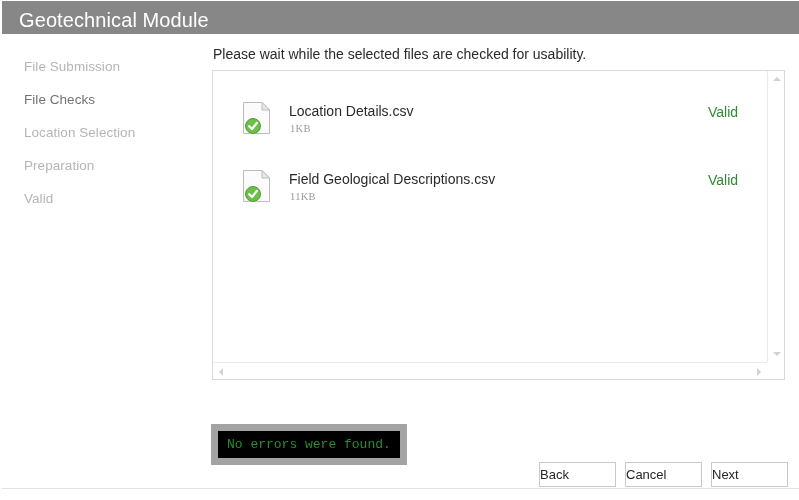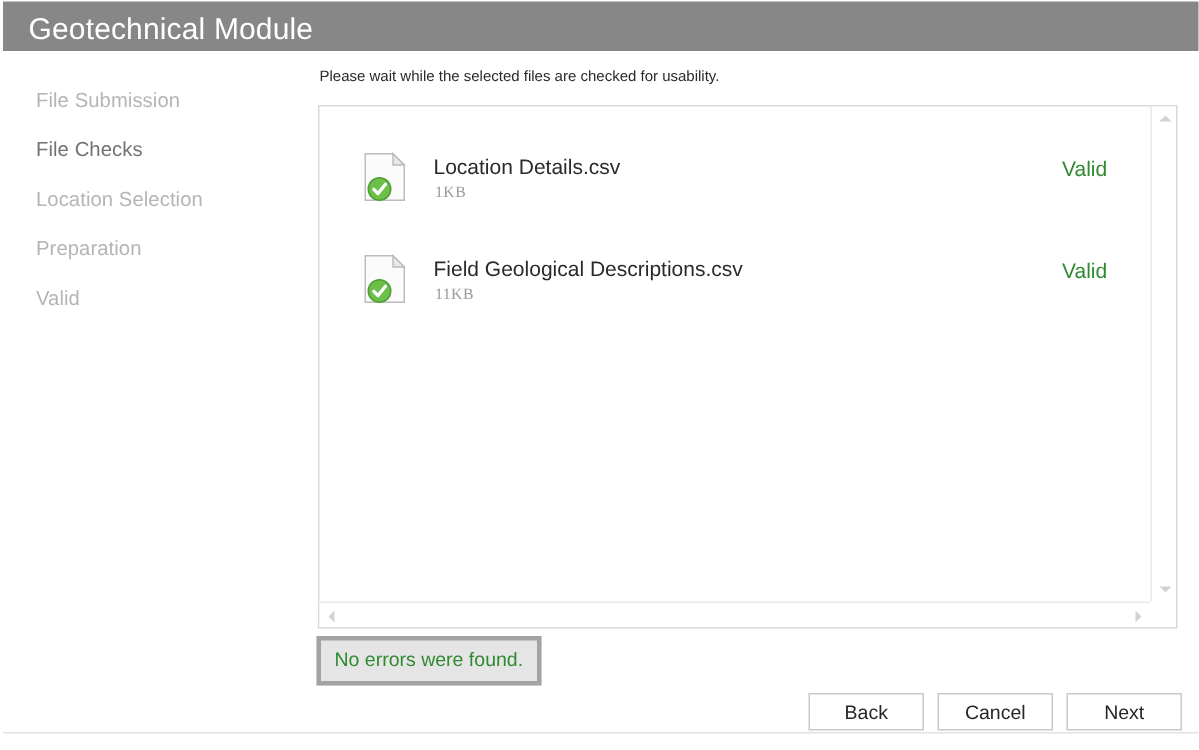--- a/index.html
+++ b/index.html
@@ -77,32 +77,32 @@
     position: absolute;
     left: 200px;
     top: 33px;
     width: 599px;
     height: 467px;
   }
   .instruction {
     position: absolute;
     left: 11px;
     top: 12px;
-    font-size: 10px;
+    font-size: 14px;
     color: #2a2a2a;
     white-space: nowrap;
   }
 
   
   .list-panel {
     position: absolute;
     left: 10px;
     top: 36px;
     width: 573px;
-    height: 349px;
+    height: 310px;
     border: 1px solid #d9d9d9;
     background: #ffffff;
     box-sizing: border-box;
   }
   .list-inner {
     position: absolute;
     left: 0;
     top: 0;
     right: 17px;
     bottom: 17px;
@@ -214,23 +214,24 @@
     border-bottom: 4px solid transparent;
     border-left: 4px solid #d2d2d2;
   }
 
   
   .annotation {
     position: absolute;
     left: 9px;
     top: 390px;
     padding: 4px 9px 5px 9px;
-    border: 3px solid #a3a3a3;
-    background: #e5e5e5;
-    box-sizing: border-box;
+    border: 7px solid #a3a3a3;
+    background: #000000;
+    box-sizing: border-box;
+    font-family: Liberation Mono, monospace;
   }
   .annotation-text {
     font-size: 13px;
     color: #2f8a32;
     white-space: nowrap;
   }
 
   
   .footer-sep {
     position: absolute;
@@ -250,21 +251,21 @@
   .btn {
     width: 77px;
     height: 25px;
     background: #ffffff;
     border: 1px solid #c9c9c9;
     box-sizing: border-box;
     font-family: "Liberation Sans", sans-serif;
     font-size: 13px;
     color: #262626;
     line-height: 23px;
-    text-align: center;
+    text-align: left;
     padding: 0;
     cursor: pointer;
     white-space: nowrap;
   }
 </style>
 </head>
 <body>
 
 <div class="window">
 

